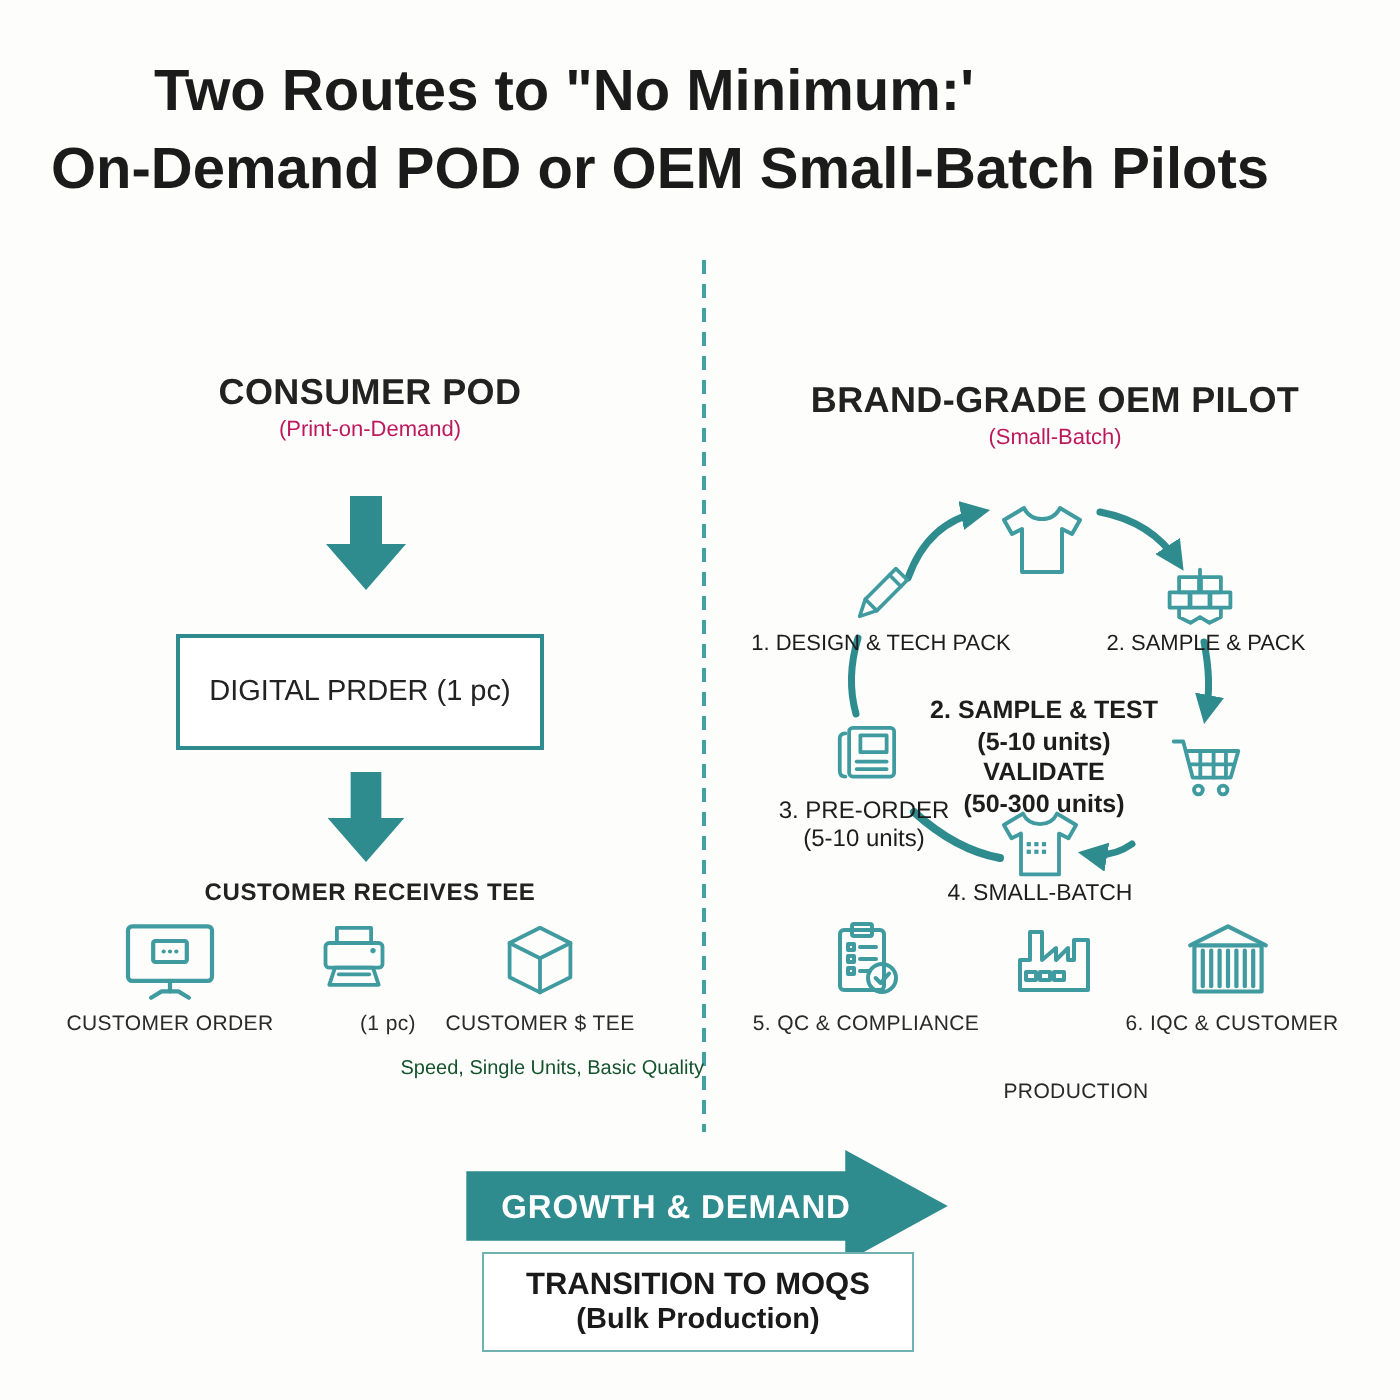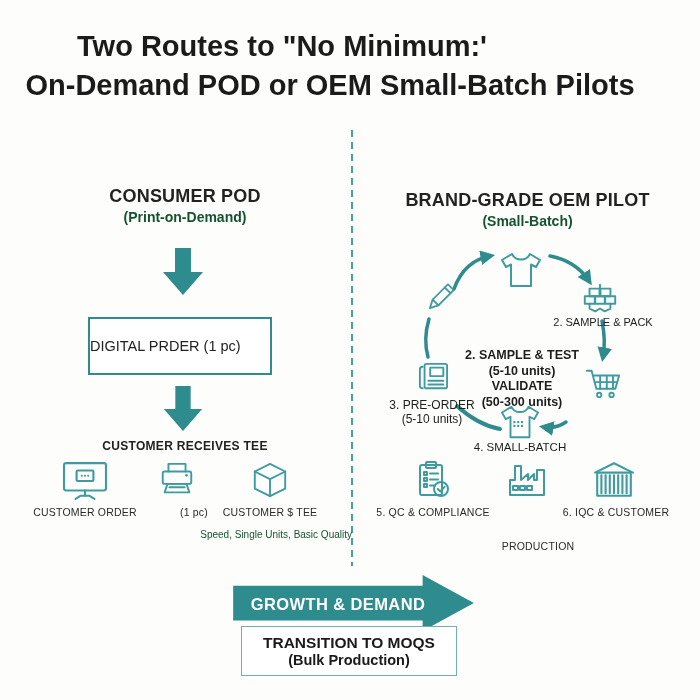--- a/index.html
+++ b/index.html
@@ -12,25 +12,25 @@
   .title{top:27px;left:0;width:700px;text-align:center;font-weight:700;color:#1b1b1b;font-size:29px;line-height:39px;}
   .title .l1{transform:translateX(-68px);}
   .title .l2{transform:translateX(-20px);}
 
   
   .divider{left:351px;top:130px;width:2px;height:436px;
     background:repeating-linear-gradient(to bottom,#43a1a6 0 7px,transparent 7px 12px);}
 
   
   .colhead{font-weight:700;font-size:18px;letter-spacing:.2px;color:#222;}
-  .colsub{font-weight:700;font-size:14px;color:#14532d;}
+  .colsub{font-weight:400;font-size:11px;color:#be185d;}
 
   
   .order-box{left:88px;top:317px;width:180px;height:54px;border:2px solid #2e8b8e;background:#fff;
-    display:flex;align-items:center;justify-content:flex-start;font-size:14.5px;color:#222;}
+    display:flex;align-items:center;justify-content:center;font-size:14.5px;color:#222;}
   .receives{left:65px;top:439px;width:240px;font-weight:700;font-size:12px;letter-spacing:.3px;color:#222;}
   .icon-label{font-size:10.5px;font-weight:500;color:#2a2a2a;letter-spacing:.2px;white-space:nowrap;}
   .summary{font-size:10px;color:#14532d;white-space:nowrap;text-align:right;}
 
   
   .step{font-size:11px;color:#1d1d1d;white-space:nowrap;font-weight:500;}
   .cyc-center{font-size:12.5px;line-height:15.5px;font-weight:600;color:#1d1d1d;}
 
   
   .growth-text{left:238px;top:586px;width:200px;height:36px;display:flex;align-items:center;justify-content:center;
@@ -157,20 +157,21 @@
   <svg class="abs" style="left:498px;top:403px;" width="44" height="38" viewBox="0 0 46 40">
     <path class="ic" d="M14,4 L4,10 L8,17 L13,14.5 V36 H33 V14.5 L38,17 L42,10 L32,4 C30,8 27,9.5 23,9.5 C19,9.5 16,8 14,4 Z"></path>
     <rect class="icf" x="16" y="19" width="2.2" height="2.2"></rect>
       <rect class="icf" x="20" y="19" width="2.2" height="2.2"></rect>
       <rect class="icf" x="24" y="19" width="2.2" height="2.2"></rect>
     <rect class="icf" x="16" y="23" width="2.2" height="2.2"></rect>
       <rect class="icf" x="20" y="23" width="2.2" height="2.2"></rect>
       <rect class="icf" x="24" y="23" width="2.2" height="2.2"></rect>
   </svg>
 
+  <div class="abs ctr step" style="left:358px;top:316px;width:165px;">1. DESIGN &amp; TECH PACK</div>
   <div class="abs ctr step" style="left:523px;top:316px;width:160px;">2. SAMPLE &amp; PACK</div>
 
   <div class="abs ctr cyc-center" style="left:442px;top:332px;width:160px;margin-top:16px;">
     <div>2. SAMPLE &amp; TEST</div>
     <div>(5-10 units)</div>
     <div>VALIDATE</div>
     <div>(50-300 units)</div>
   </div>
 
   <div class="abs ctr step" style="left:372px;top:398px;width:120px;font-size:12px;">

